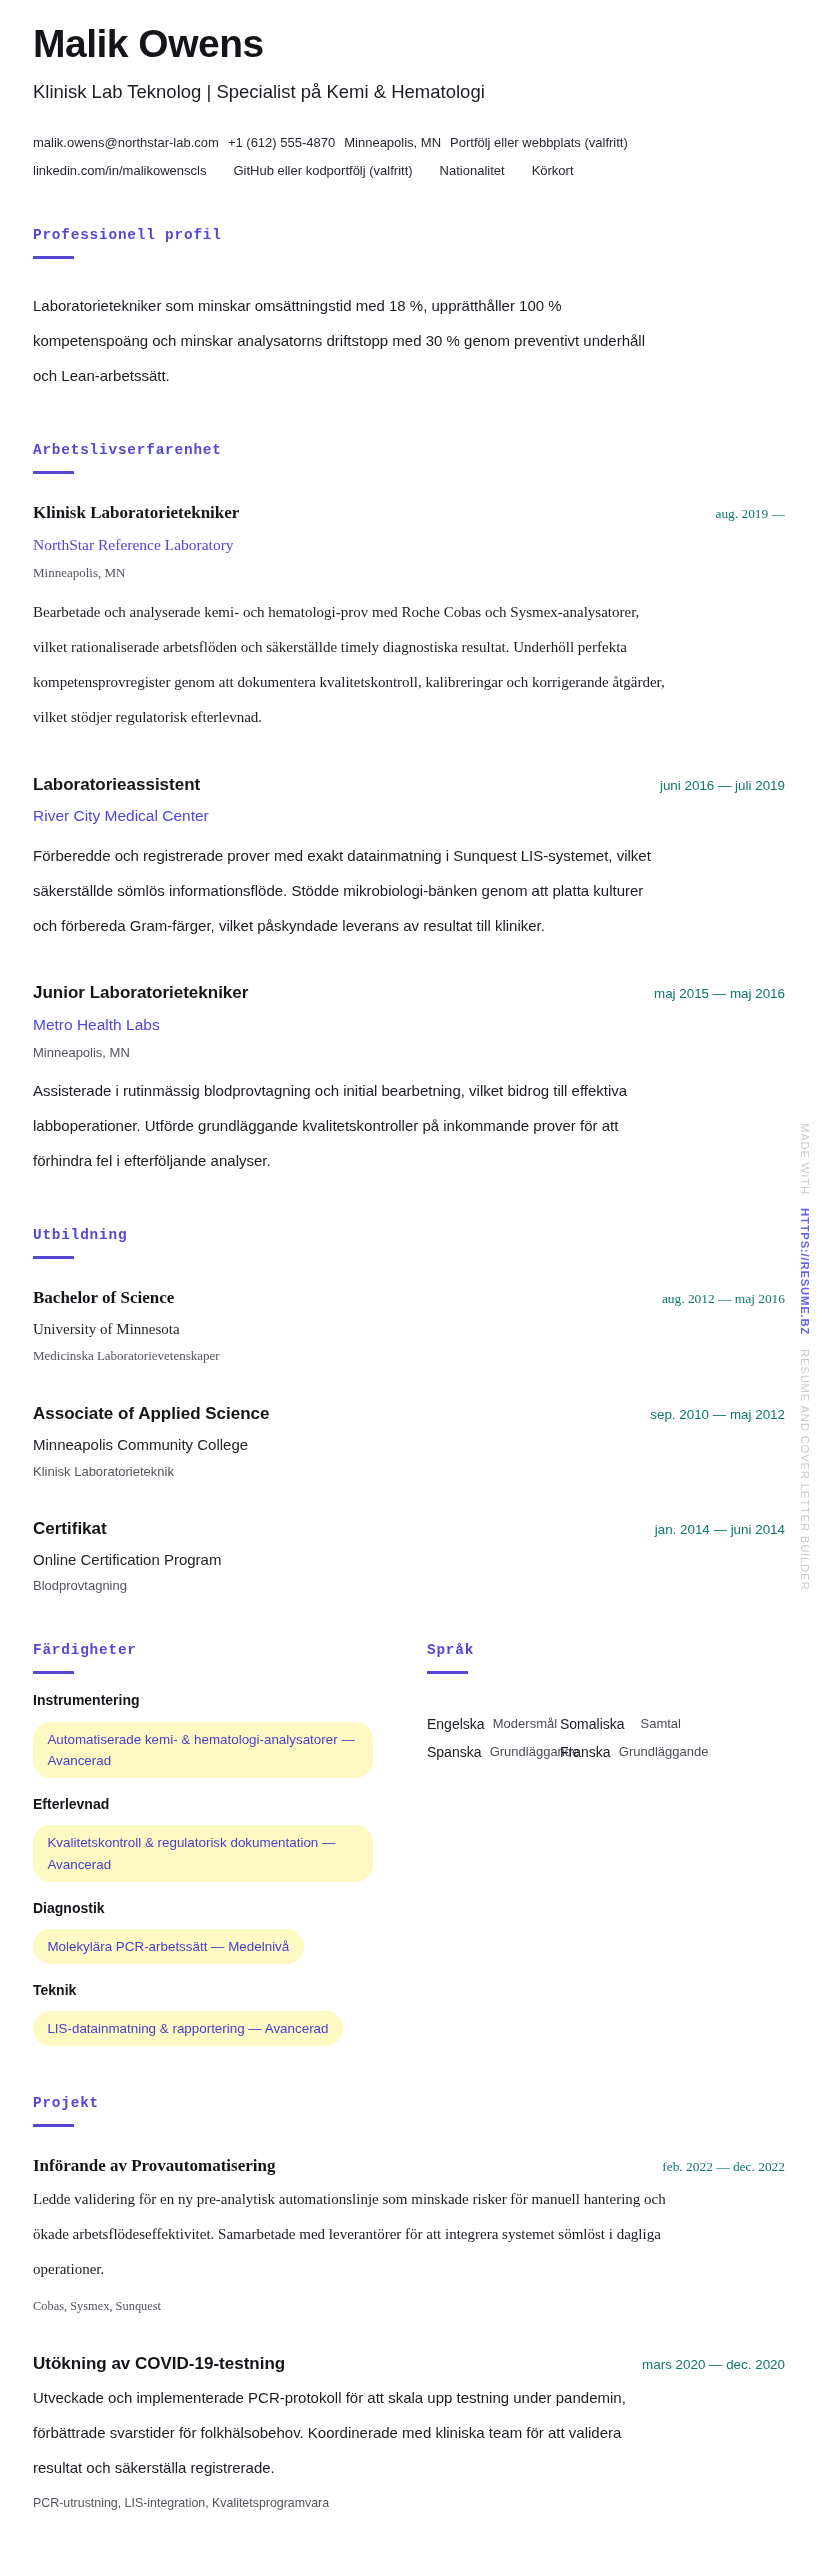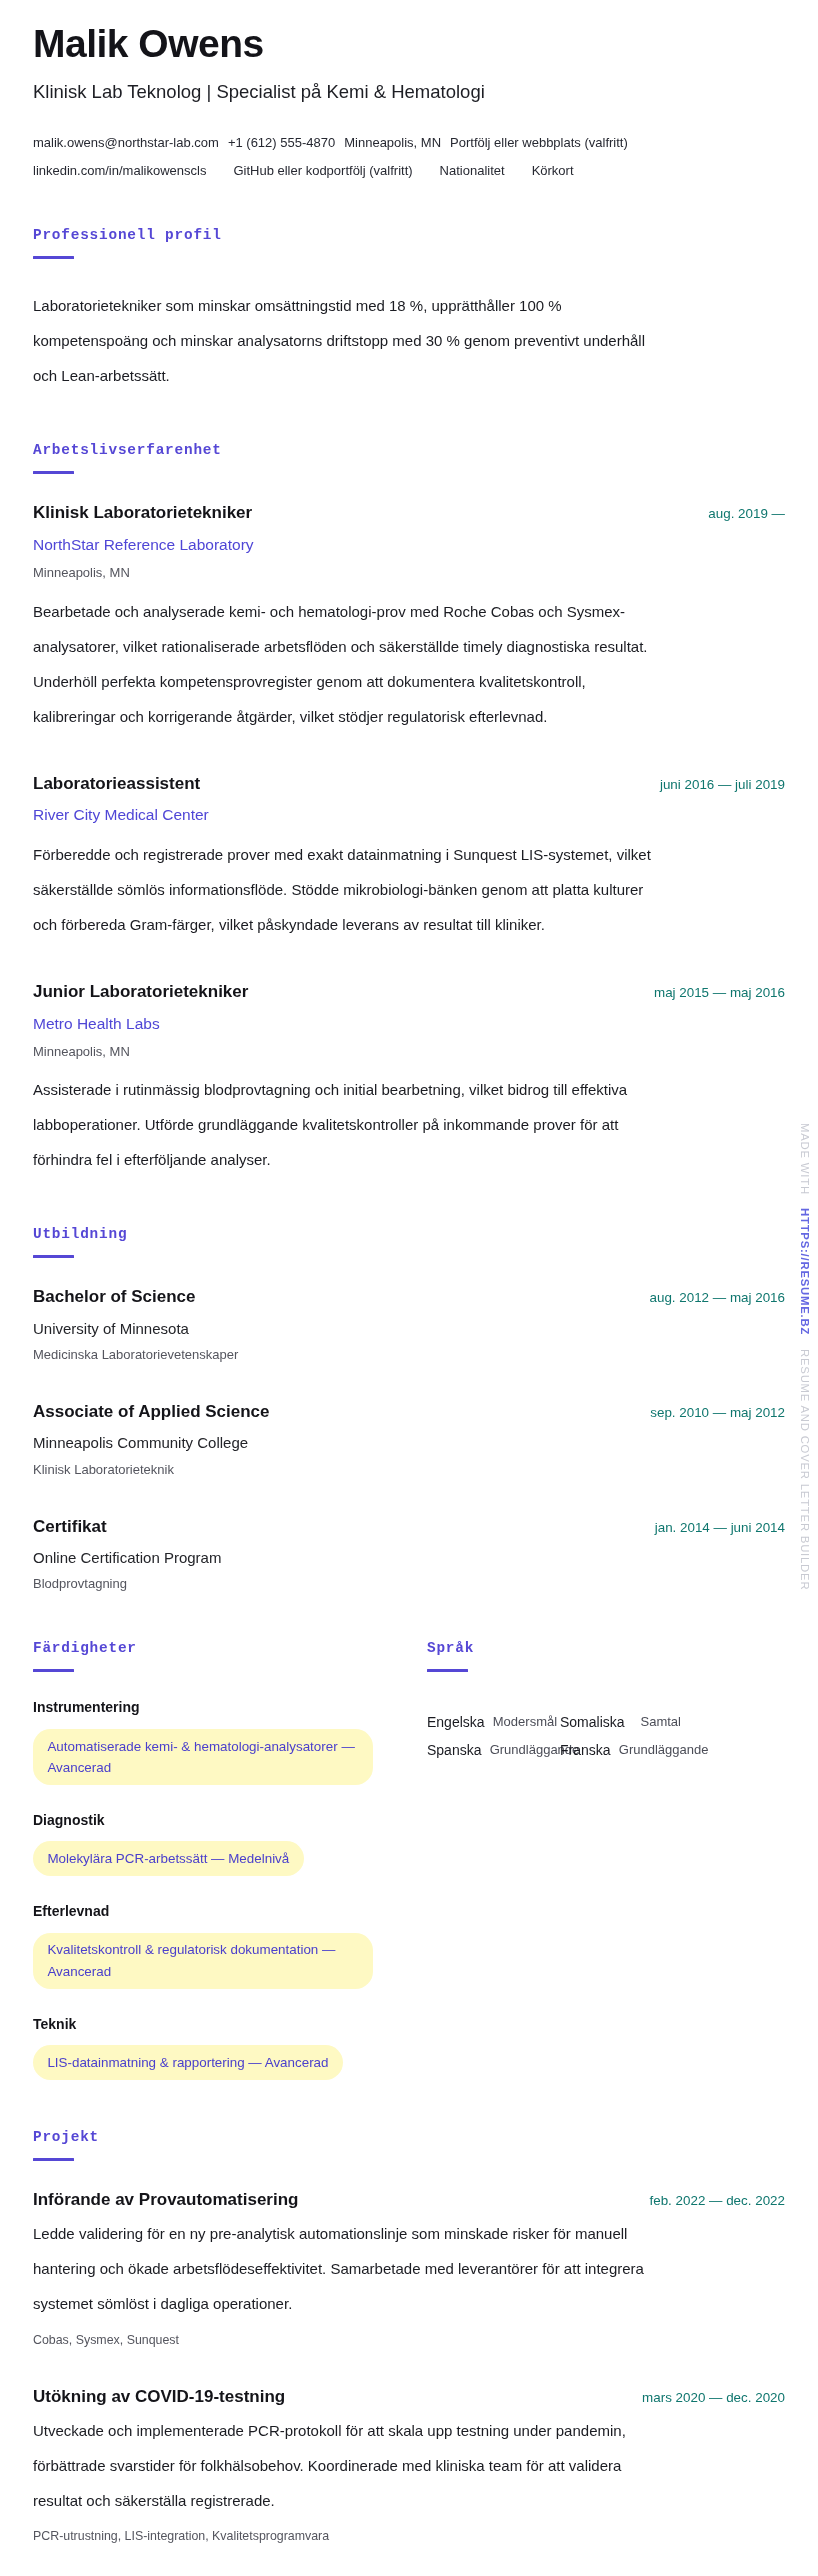--- a/index.html
+++ b/index.html
@@ -53,21 +53,21 @@
   }
   .section-body { margin-top: 29px; }
   .flow-text {
     font-size: 15px;
     line-height: 35px;
     color: #1b1c22;
     max-width: 634px;
   }
   
   .entry { margin-top: 40px; }
-  .entry:first-child { margin-top: 7px; }
+  .entry:first-child { margin-top: 7px; font-family: Liberation Serif, serif; }
   .entry-head {
     display: flex;
     justify-content: space-between;
     align-items: baseline;
     gap: 15.5px;
   }
   .entry-title { font-size: 17px; font-weight: 700; color: #141419; }
   .entry-dates { font-size: 13.4px; color: #0f766e; white-space: nowrap; }
   .entry-company { margin-top: 12.4px; font-size: 15.5px; color: #4f46d6; }
   .entry-location { margin-top: 11.3px; font-size: 13px; color: #54555e; }
@@ -75,21 +75,21 @@
   .edu-school { margin-top: 12.4px; font-size: 15px; color: #232429; }
   .edu-field { margin-top: 10.3px; font-size: 13px; color: #54555e; }
   .project-desc { margin-top: 6.2px; }
   .project-tools { margin-top: 11.3px; font-size: 12.4px; color: #54555e; }
   
   .two-col {
     display: grid;
     grid-template-columns: 340px 1fr;
     column-gap: 54px;
   }
-  .skill-group { margin-top: 27px; }
+  .skill-group { margin-top: 18px; }
   .skill-category { font-size: 14px; font-weight: 700; color: #141419; }
   .badge {
     display: inline-block;
     margin-top: 13.4px;
     background: #fef9c3;
     color: #4b40cc;
     font-size: 13.4px;
     line-height: 1.6;
     padding: 6.7px 14.4px;
     border-radius: 17.5px;
@@ -230,26 +230,26 @@
 
     <div>
       <div class="section-heading">Färdigheter</div>
       <div class="heading-underline"></div>
 
       <div class="skill-group">
         <div class="skill-category">Instrumentering</div>
         <span class="badge">Automatiserade kemi- &amp; hematologi-analysatorer — Avancerad</span>
       </div>
       <div class="skill-group">
+        <div class="skill-category">Efterlevnad</div>
+        <span class="badge">Kvalitetskontroll &amp; regulatorisk dokumentation — Avancerad</span>
+      </div>
+      <div class="skill-group">
         <div class="skill-category">Diagnostik</div>
         <span class="badge">Molekylära PCR-arbetssätt — Medelnivå</span>
-      </div>
-      <div class="skill-group">
-        <div class="skill-category">Efterlevnad</div>
-        <span class="badge">Kvalitetskontroll &amp; regulatorisk dokumentation — Avancerad</span>
       </div>
       <div class="skill-group">
         <div class="skill-category">Teknik</div>
         <span class="badge">LIS-datainmatning &amp; rapportering — Avancerad</span>
       </div>
     </div>
 
     <div>
       <div class="section-heading">Språk</div>
       <div class="heading-underline"></div>

